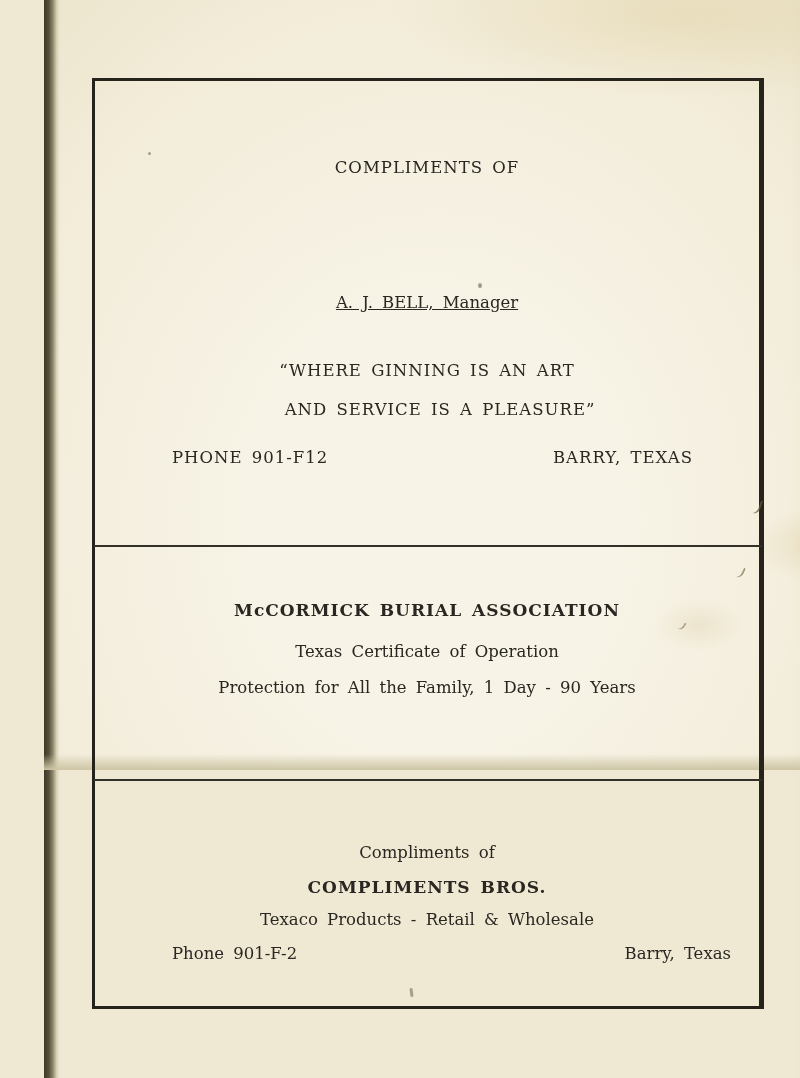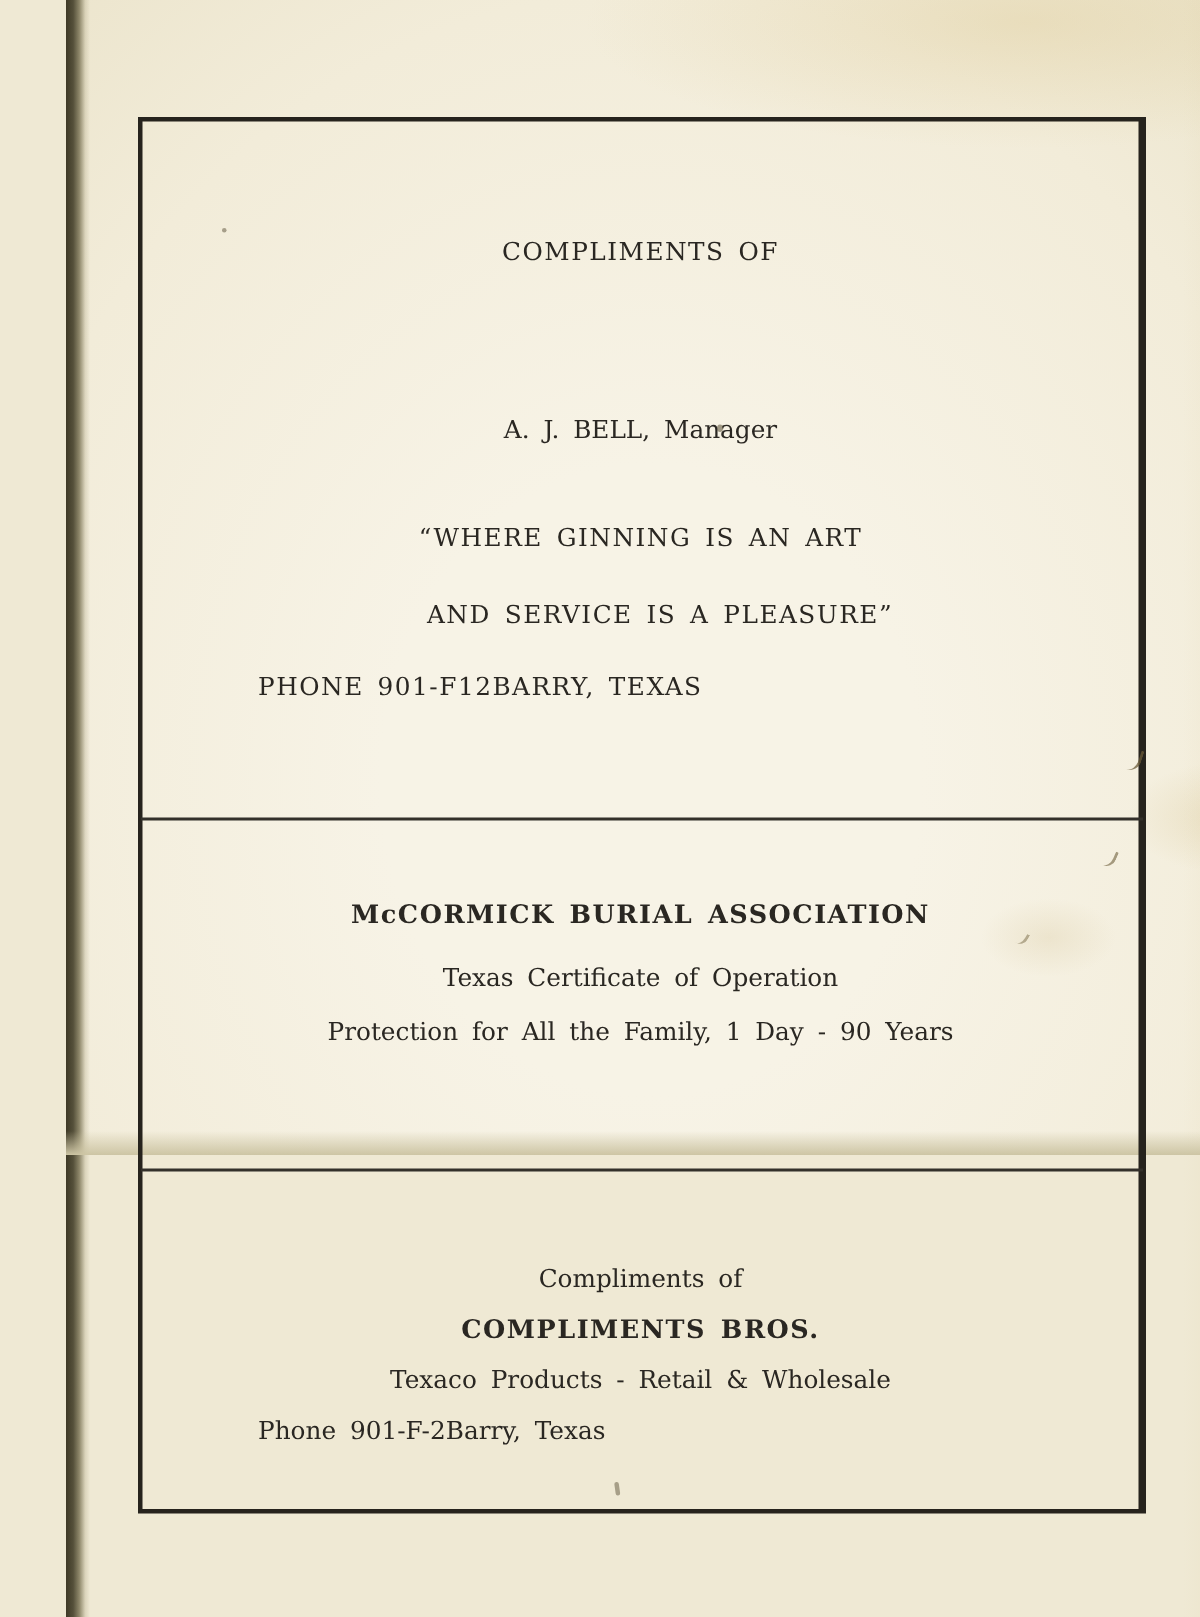--- a/index.html
+++ b/index.html
@@ -56,21 +56,21 @@
     line-height:1;
   }
   .headline .squeeze{
     display:inline-block;
     transform:scaleX(0.76);
     transform-origin:50% 50%;
     letter-spacing:-1px;
   }
   .row{
     position:absolute;left:0;width:100%;
-    display:flex;
+    display:flex;justify-content:space-between;
     box-sizing:border-box;white-space:nowrap;
   }
   .divider{
     position:absolute;left:-1px;width:668px;height:2px;
     background:#33302a;
   }
   
   .speck{position:absolute;background:transparent;}
   .speck.s1{left:706px;top:499px;width:9px;height:15px;border-right:2px solid rgba(105,90,55,0.75);border-radius:0 0 8px 0;transform:rotate(18deg);}
   .speck.s2{left:690px;top:566px;width:8px;height:12px;border-right:2px solid rgba(110,95,60,0.6);border-radius:0 0 7px 0;transform:rotate(24deg);}
@@ -86,23 +86,23 @@
 
   <div class="gutter-left"></div>
   <div class="edge-right"></div>
   <div class="edge-bottom"></div>
 
   <div class="frame">
 
     <div class="line serif-caps" style="top:77px;">COMPLIMENTS OF</div>
 
 
-    <div class="line serif-body" style="top:196px;">A. J. BELL, Manager</div>
+    <div class="line serif-body" style="top:212px;text-decoration:underline;">A. J. BELL, Manager</div>
 
-    <div class="line serif-caps" style="top:268px;">“WHERE GINNING IS AN ART</div>
+    <div class="line serif-caps" style="top:280px;">“WHERE GINNING IS AN ART</div>
 
     <div class="line serif-caps" style="top:319px;padding-left:13px;">AND SERVICE IS A PLEASURE”</div>
 
     <div class="row serif-caps" style="top:367px;padding-left:77px;padding-right:66px;">
       <span>PHONE 901-F12</span>
       <span>BARRY, TEXAS</span>
     </div>
 
     <div class="divider" style="top:464px;"></div>
 
@@ -114,21 +114,21 @@
 
 
     <div class="divider" style="top:698px;"></div>
 
     <div class="line serif-body" style="top:762px;">Compliments of</div>
 
     <div class="line serif-caps bold" style="top:796px;font-size:17px;">COMPLIMENTS BROS.</div>
 
     <div class="line serif-body" style="top:829px;">Texaco Products - Retail &amp; Wholesale</div>
 
-    <div class="row serif-body" style="top:863px;padding-left:77px;padding-right:54px;">
+    <div class="row serif-body" style="top:863px;padding-left:77px;padding-right:28px;">
       <span>Phone 901-F-2</span>
       <span>Barry, Texas</span>
     </div>
 
   </div>
 
   <div class="speck s1"></div>
   <div class="speck s2"></div>
   <div class="speck s3"></div>
   <div class="speck s4"></div>

